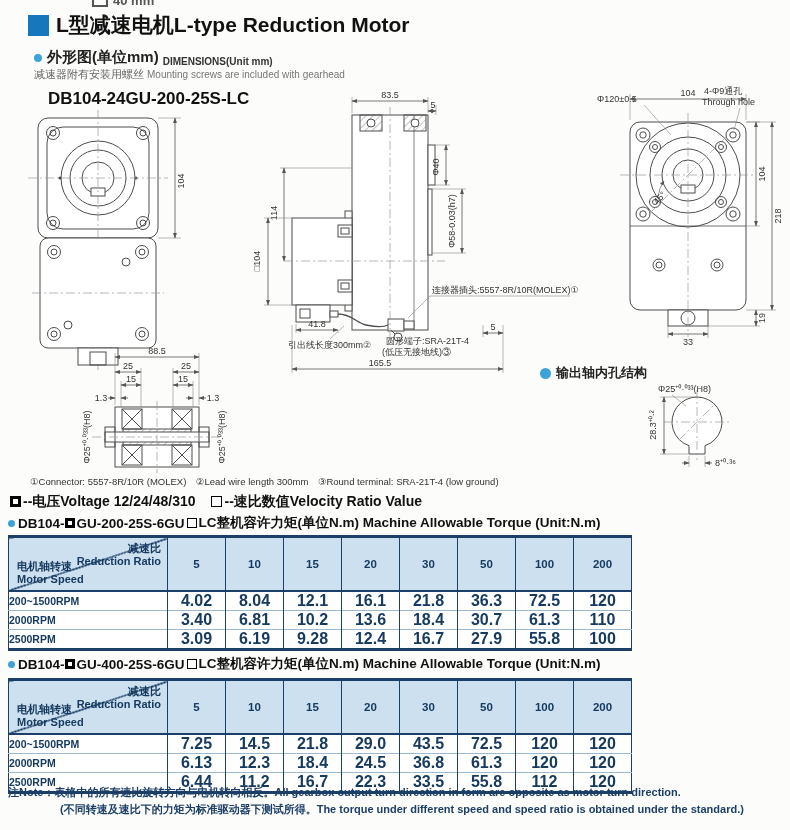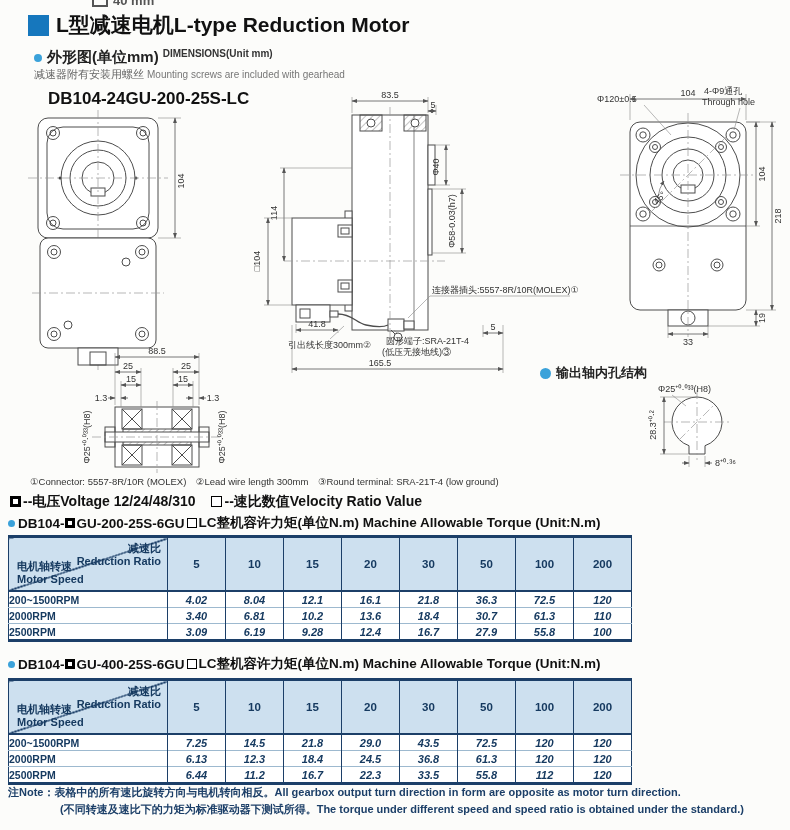--- a/index.html
+++ b/index.html
@@ -7,21 +7,21 @@
         font-family:"Liberation Sans",sans-serif;color:#1a1a1a;}
   
   .top-frag{position:absolute;top:0;left:92px;height:7px;overflow:hidden;color:#555;}
   .top-frag .inner{display:inline-block;transform:translateY(-9px);font-size:13px;font-weight:700;}
   .top-frag .mini-sq{display:inline-block;width:12px;height:12px;border:2px solid #555;vertical-align:-2px;margin-right:5px;}
   
   .title-row{position:absolute;top:11px;left:28px;display:flex;align-items:center;}
   .title-sq{width:21px;height:21px;background:#1677bd;margin-right:7px;}
   .page-title{font-size:21px;font-weight:700;color:#111;letter-spacing:0px;}
   
-  .dim-head{position:absolute;top:48px;left:34px;display:flex;align-items:flex-start;}
+  .dim-head{position:absolute;top:48px;left:34px;display:flex;align-items:flex-end;}
   .dot{display:inline-block;width:8px;height:8px;border-radius:50%;background:#3ba2da;margin-right:5px;align-self:center;}
   .dim-head .zh{font-size:15px;font-weight:700;color:#222;}
   .dim-head .en{font-size:10px;font-weight:700;color:#333;margin-left:4px;}
   .dim-sub{position:absolute;top:67px;left:34px;font-size:11px;color:#666;}
   .dim-sub .en{font-size:10px;color:#777;margin-left:3px;}
   .model{position:absolute;top:89px;left:48px;font-size:17px;font-weight:700;color:#111;}
   
   .drawings{position:absolute;top:85px;left:0;}
   svg text{font-family:"Liberation Sans",sans-serif;font-size:9px;fill:#333;}
   
@@ -47,21 +47,21 @@
   table.torque{border-collapse:collapse;width:624px;table-layout:fixed;background:#fff;
     border-top:3px solid #1c3f68;border-bottom:3px solid #1c3f68;border-left:1px solid #1c3f68;border-right:1px solid #1c3f68;}
   table.torque th,table.torque td{padding:0;font-weight:700;color:#163a60;}
   th.corner{width:158px;height:52px;background:
       linear-gradient(to bottom right,rgba(0,0,0,0) calc(50% - 0.7px),#1c3f68 calc(50% - 0.7px) calc(50% + 0.7px),rgba(0,0,0,0) calc(50% + 0.7px)),#cde0ef;
       position:relative;border-bottom:2px solid #1c3f68;}
   .corner-tr{position:absolute;top:4px;right:6px;text-align:right;font-size:11px;line-height:1.2;}
   .corner-bl{position:absolute;bottom:4px;left:8px;text-align:left;font-size:11px;line-height:1.2;}
   th.ratio-cell{background:#cde0ef;font-size:11.5px;border-left:1px solid #1c3f68;border-bottom:2px solid #1c3f68;text-align:center;}
   td.speed-cell{font-size:10.5px;text-align:left;padding-left:25px;height:15px;}
-  td.val-cell{font-size:11px;text-align:center;border-left:1px solid #1c3f68;height:15px;font-style:italic;}
+  td.val-cell{font-size:16px;text-align:center;border-left:1px solid #1c3f68;height:15px;}
   tbody tr + tr td{border-top:1px solid #9db9cf;}
   
   .note{position:absolute;top:784px;left:8px;font-size:11px;font-weight:600;color:#1c3f68;line-height:1.55;}
   .note .l2{padding-left:52px;}
 </style>
 </head>
 <body>
 
 <div class="page">
 

